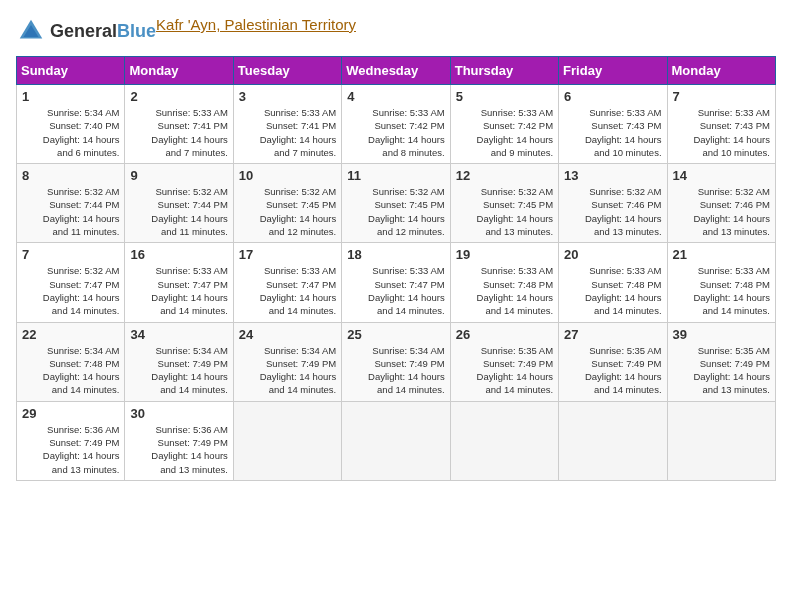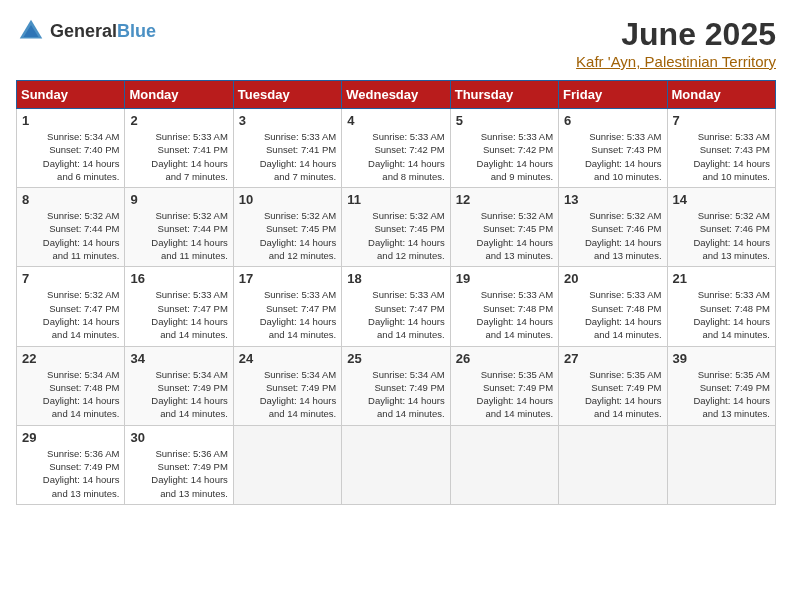--- a/index.html
+++ b/index.html
@@ -5,21 +5,20 @@
     * { margin: 0; padding: 0; box-sizing: border-box; }
     body {
       font-family: Arial, sans-serif;
       background: #fff;
       width: 792px;
       min-height: 612px;
       padding: 16px;
     }
     .header {
       display: flex;
-      justify-content: space-between;
       align-items: flex-start;
       margin-bottom: 10px;
     }
     .logo {
       display: flex;
       align-items: center;
       gap: 4px;
     }
     .logo-text-general {
       font-size: 18px;
@@ -48,21 +47,21 @@
       color: #a16207;
       font-weight: normal;
       text-decoration: underline;
     }
     .calendar {
       width: 100%;
       border-collapse: collapse;
       border: 1px solid #ccc;
     }
     .calendar th {
-      background: #b91c1c;
+      background: #a21caf;
       color: #fff;
       font-size: 13px;
       font-weight: bold;
       padding: 6px 4px;
       text-align: left;
       border: 1px solid #2060a0;
     }
     .calendar td {
       vertical-align: top;
       padding: 4px 5px;
@@ -102,21 +101,20 @@
   <div class="logo">
     <svg class="logo-icon" viewBox="0 0 40 40">
       <polygon points="20,5 35,30 5,30" fill="#4a90c4"></polygon>
       <polygon points="20,12 30,28 10,28" fill="#2e75b6"></polygon>
     </svg>
     <div>
       <span class="logo-text-general">General</span><span class="logo-text-blue">Blue</span>
     </div>
   </div>
   <div class="title-block">
-    <h1>June 2025</h1>
     <h2>Kafr 'Ayn, Palestinian Territory</h2>
   </div>
 </div>
 
 <table class="calendar">
   <thead>
     <tr>
     <th>Sunday</th>
         <th>Monday</th>
         <th>Tuesday</th>

